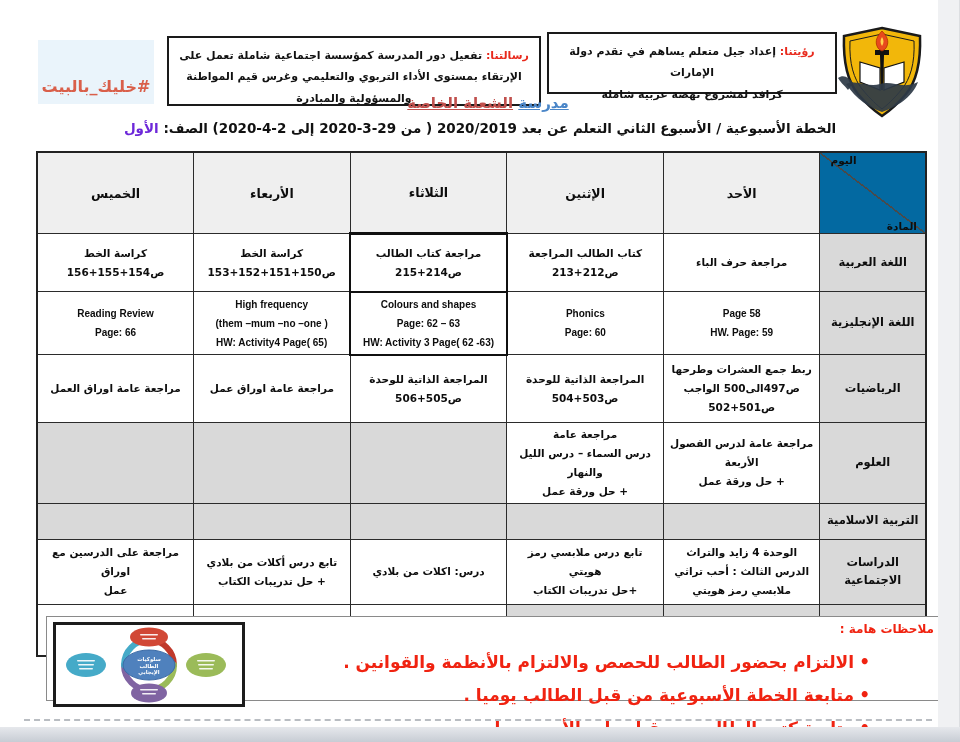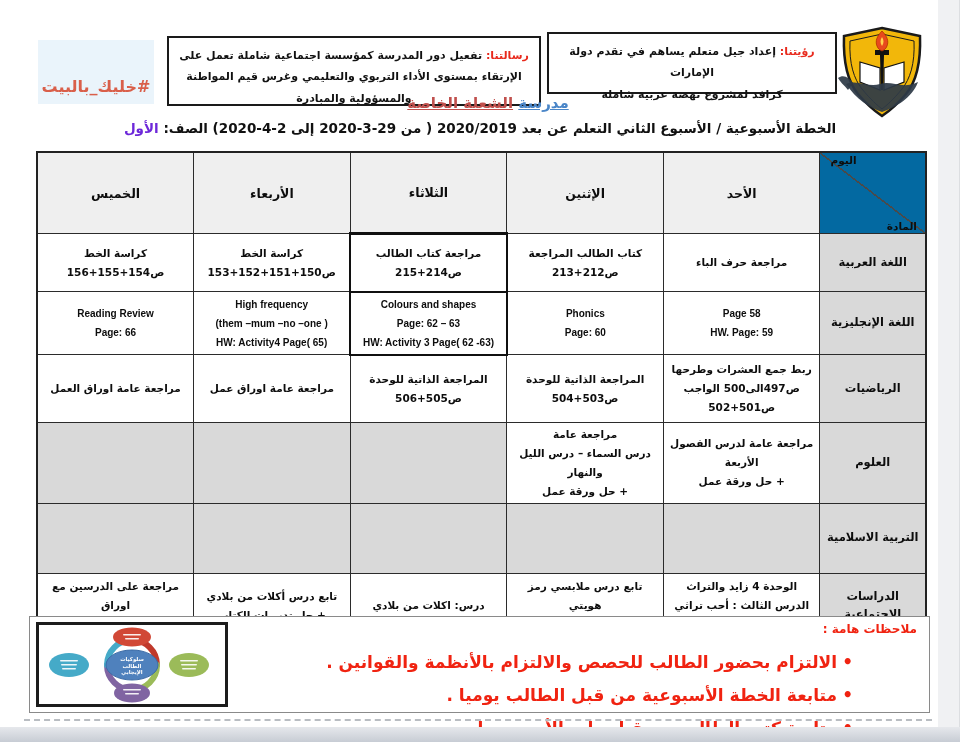--- a/index.html
+++ b/index.html
@@ -50,21 +50,21 @@
   th.day { background:#efefef; font-size:12.5px; height:38px; }
   th.day.hl-bottom { border-bottom:3px solid #101010; }
   th.subject { background:#d9d9d9; font-size:11.5px; line-height:1.5;margin-top:40px; }
   td.cell { background:#ffffff; font-size:10.5px; line-height:1.8; }
   td.cell.en { direction:ltr; font-size:10px; line-height:1.9;
     font-family:Liberation Sans, sans-serif; }
   td.cell.g { background:#d9d9d9; }
   td.cell.hl { border:2.5px solid #101010; }
 
   
-  .notes-box { position:absolute; left:29px; top:616px; width:901px; height:97px;
+  .notes-box { position:absolute; left:46px; top:616px; width:901px; height:85px;
     border:1.5px solid #8a8a8a; background:#fff; }
   .diagram-frame { position:absolute; left:6px; top:5px; width:192px; height:85px;
     border:3px solid #1c1c1c; background:#fff; }
   .notes-text { position:absolute; right:12px; top:5px; width:650px; color:#f02311;
     font-weight:bold; text-align:right; }
   .notes-title { font-size:12px; margin-bottom:10px; }
   .notes-list { list-style:none; padding-right:64px; }
   .notes-list li { font-size:17px; line-height:1.95; position:relative; padding-right:16px; }
   .notes-list li::before { content:"•"; position:absolute; right:0; top:0; color:#f02311; }
 
@@ -190,21 +190,21 @@
       <td class="cell">مراجعة عامة لدرس الفصول الأربعة
 + حل ورقة عمل</td>
       <td class="cell">مراجعة عامة
 درس السماء – درس الليل والنهار
 + حل ورقة عمل</td>
       <td class="cell g"></td>
       <td class="cell g"></td>
       <td class="cell g"></td>
     </tr>
 
-    <tr style="height:70px">
+    <tr style="height:36px">
       <th class="subject">التربية الاسلامية</th>
       <td class="cell g"></td>
       <td class="cell g"></td>
       <td class="cell g"></td>
       <td class="cell g"></td>
       <td class="cell g"></td>
     </tr>
 
     <tr style="height:65px">
       <th class="subject">الدراسات الاجتماعية</th>

